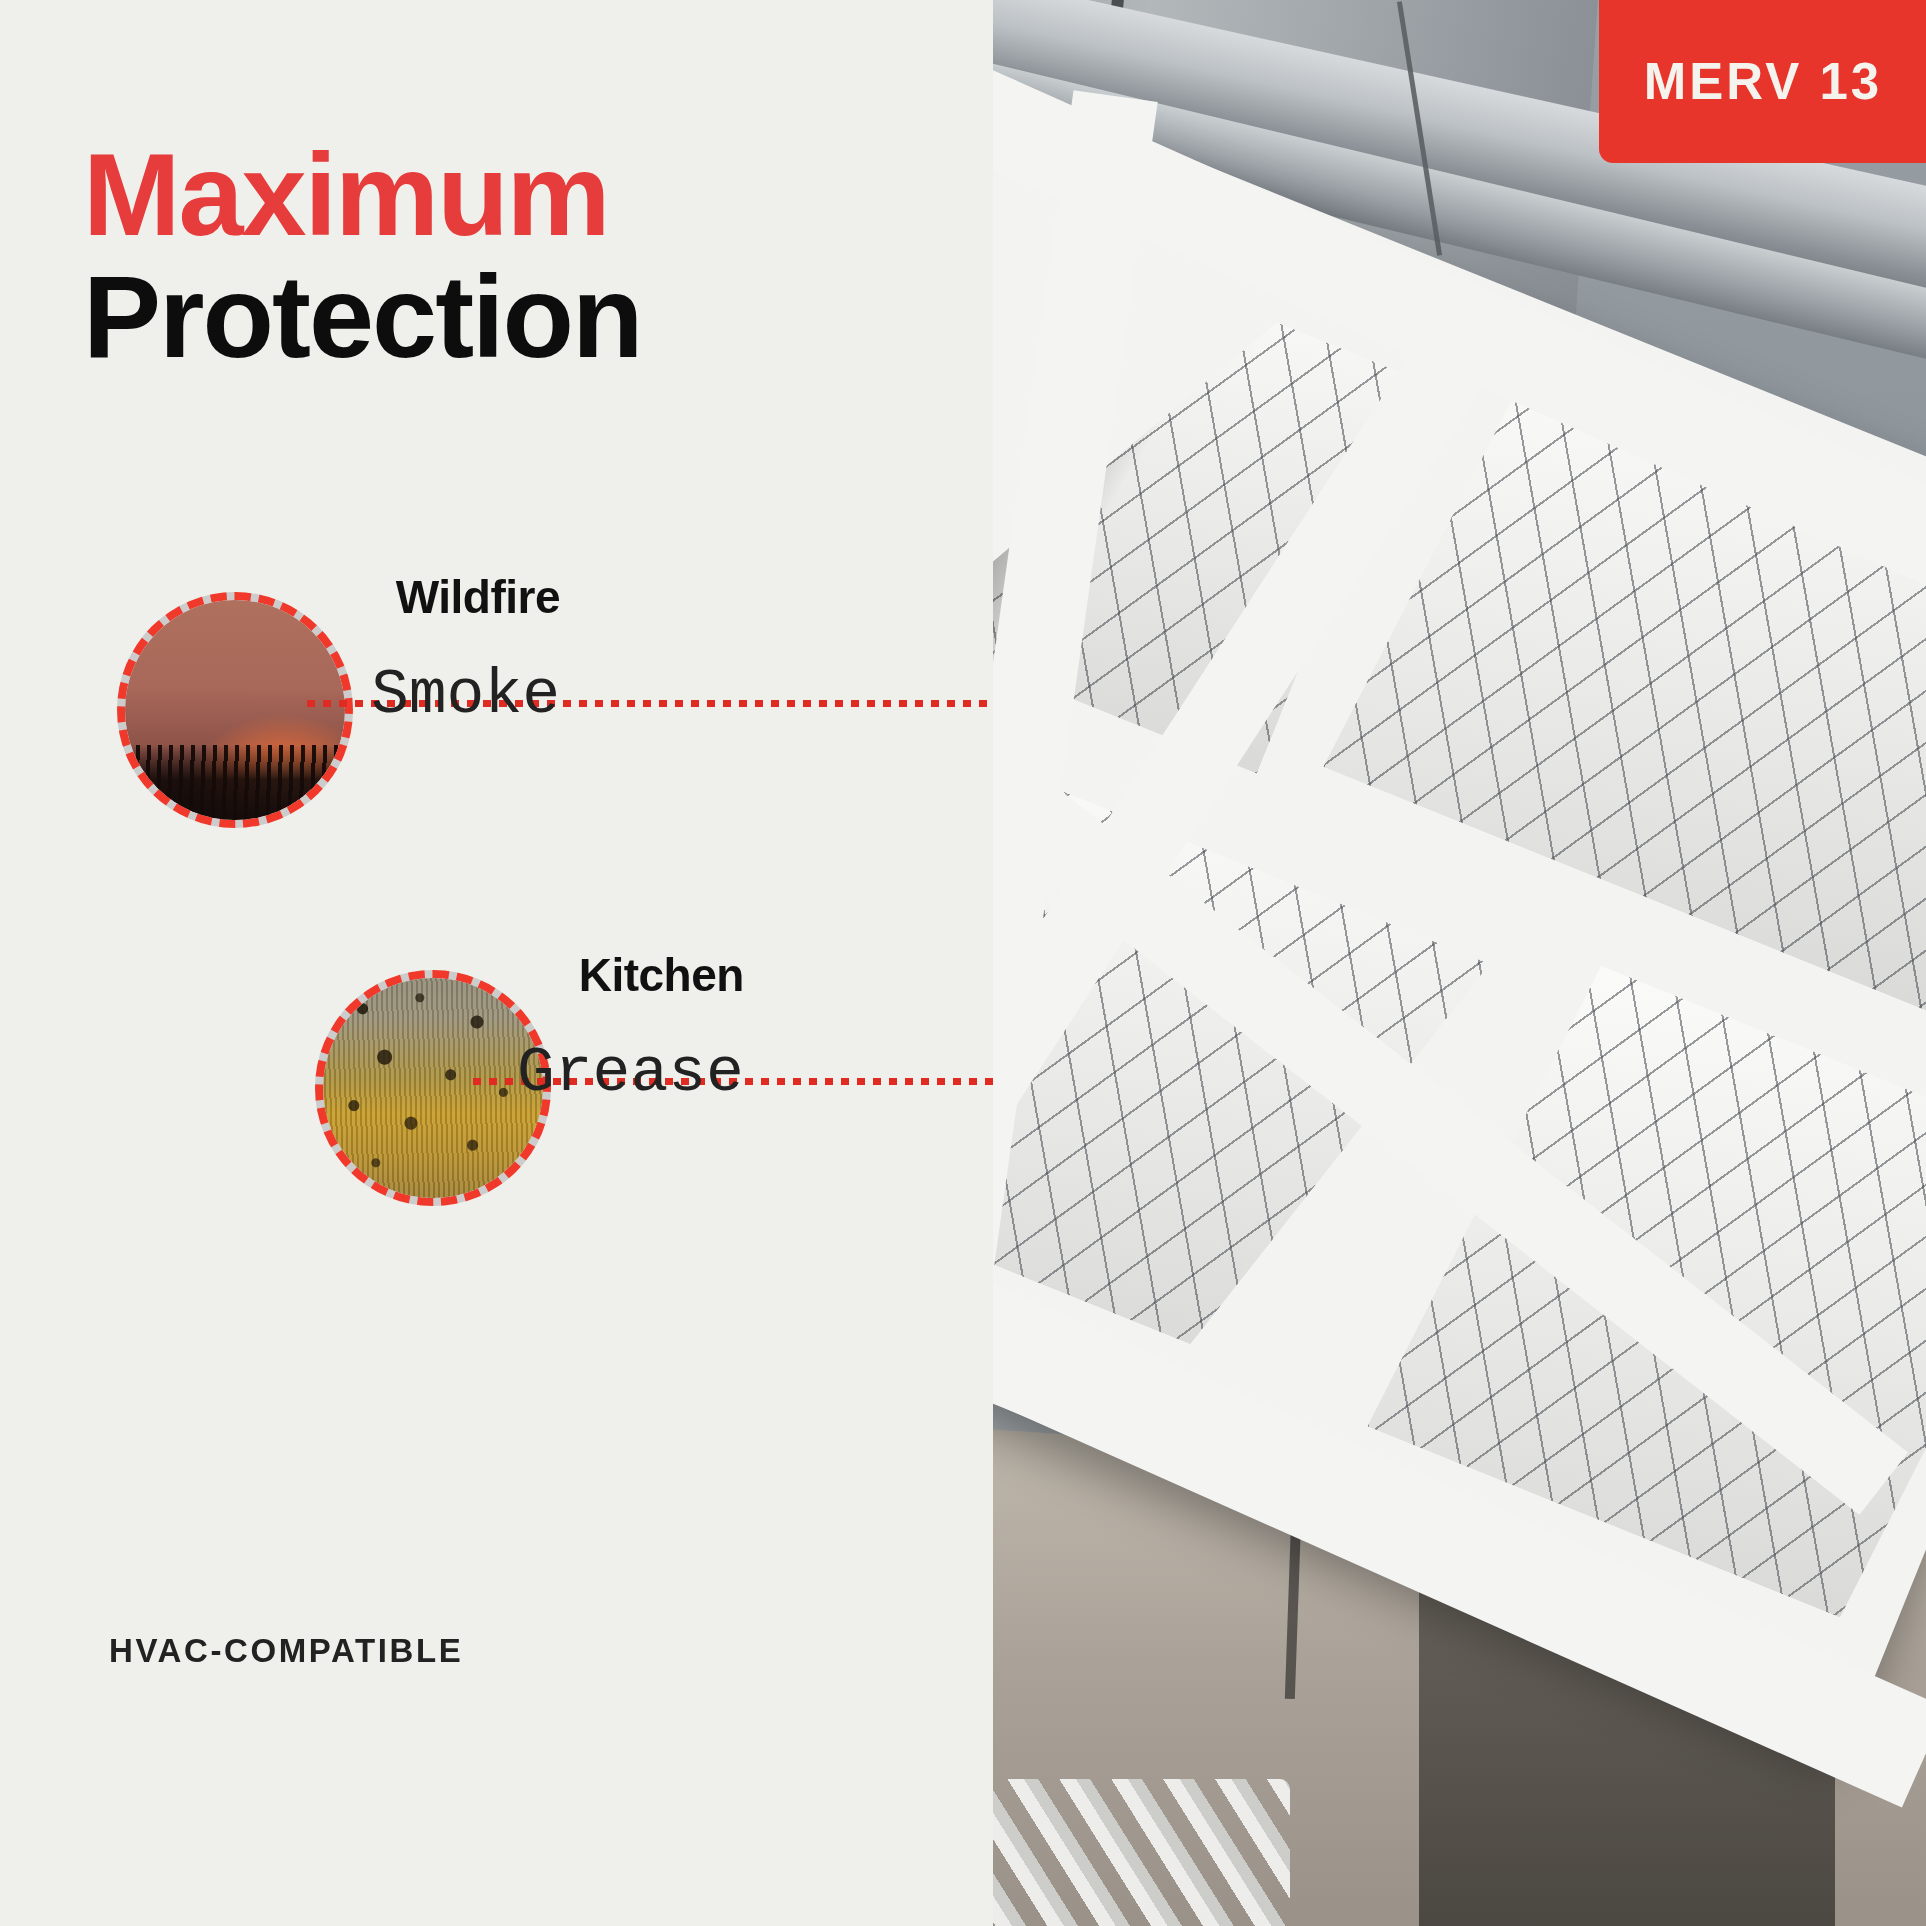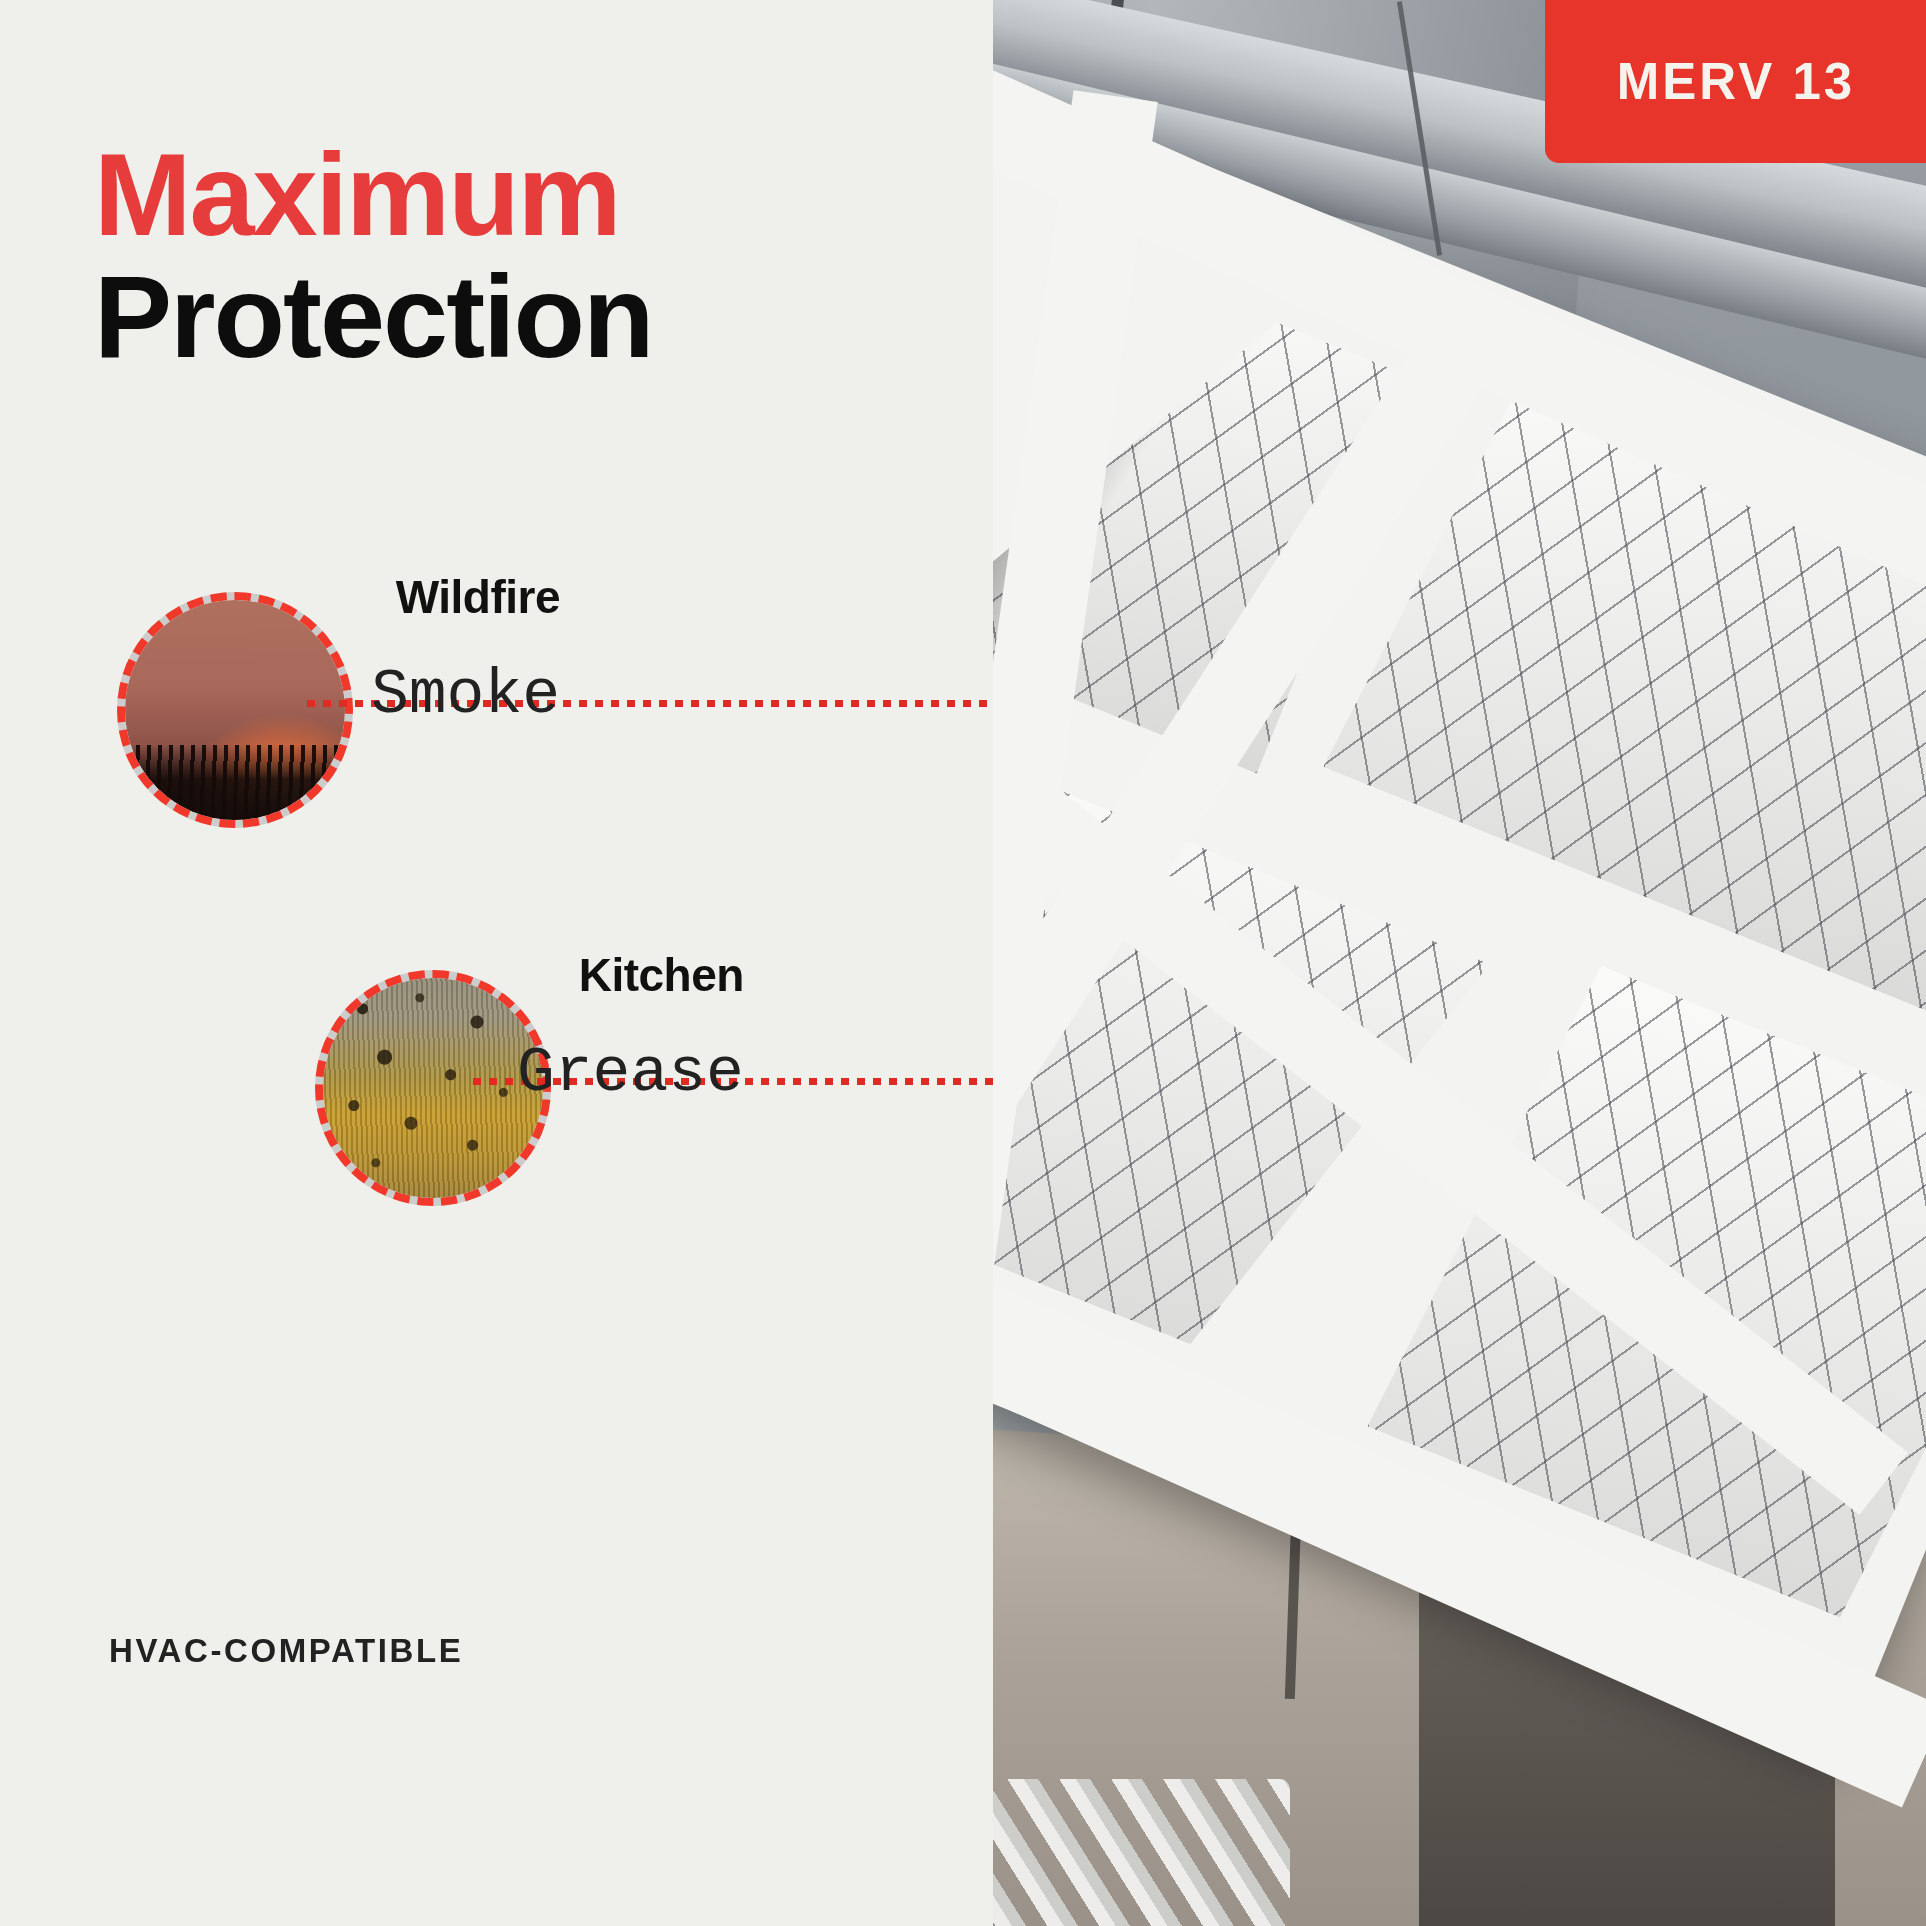--- a/index.html
+++ b/index.html
@@ -18,21 +18,21 @@
 
   
   .left-panel{
     position:absolute;left:0;top:0;
     width:993px;height:1927px;
     background:#eff0eb;
   }
 
   .headline{
     position:absolute;
-    left:94px;top:139px;
+    left:83px;top:139px;
     width:851px;
     line-height:0.96;
   }
   .headline-line1{
     display:block;
     font-size:117px;
     font-weight:bold;
     color:#e63c3c;
     letter-spacing:-2px;
   }
@@ -300,21 +300,21 @@
   }
   .brace{
     position:absolute;
     background:#f4f4f2;
   }
 
   
   .badge{
     position:absolute;
     right:0;top:0;
-    width:382px;height:163px;
+    width:328px;height:163px;
     background:#e8352c;
     border-bottom-left-radius:14px;
     display:flex;align-items:center;justify-content:center;margin-left:19px;
   }
   .badge-label{
     color:#f5f3ee;
     font-size:51px;
     font-weight:bold;
     letter-spacing:3px;
     line-height:1;

